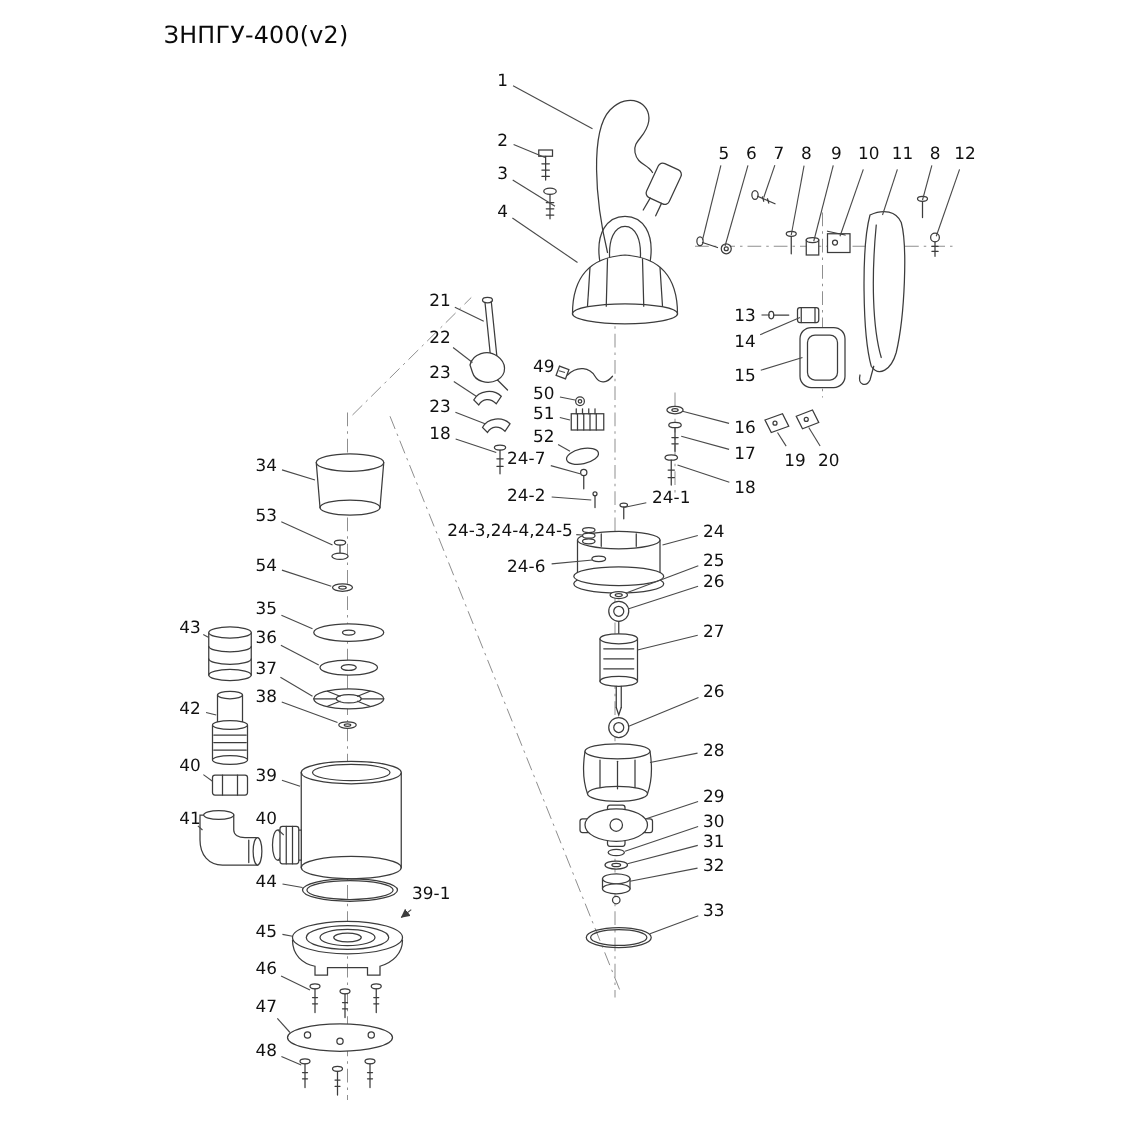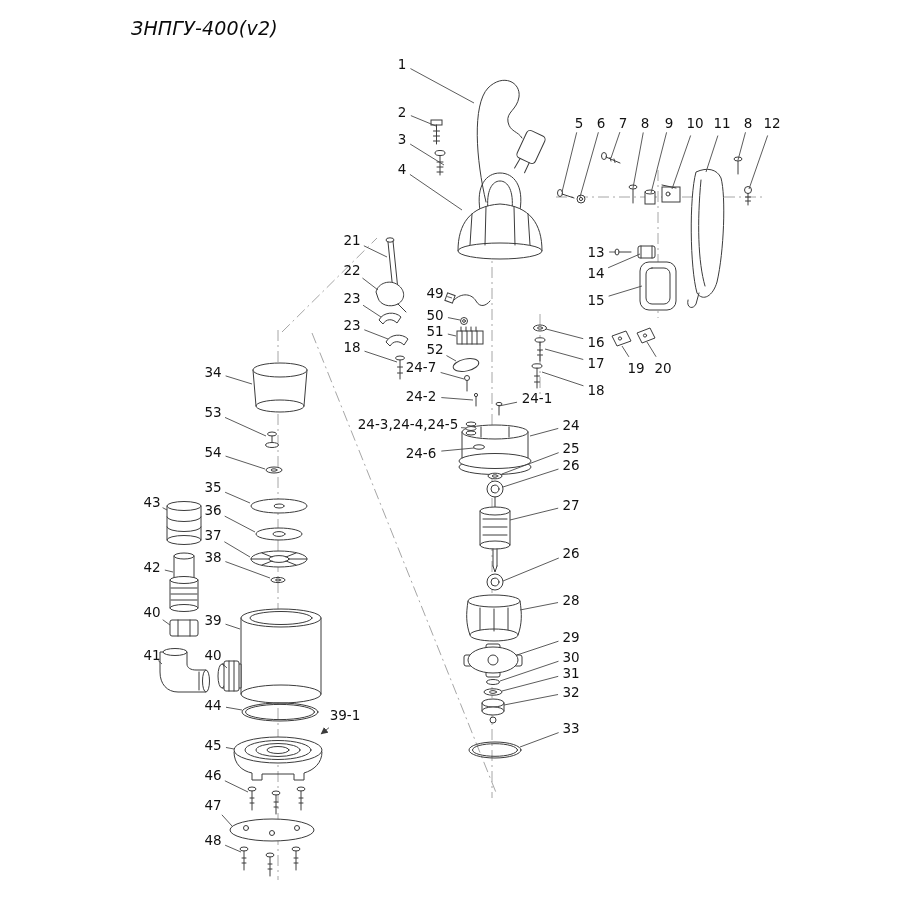--- a/index.html
+++ b/index.html
@@ -4,21 +4,21 @@
 <style>
   * { box-sizing: border-box; }
   html, body { margin: 0; padding: 0; }
   body {
     width: 906px; height: 906px; background: #ffffff;
     font-family: "DejaVu Sans", "Liberation Sans", sans-serif;
   }
   .stage { position: relative; width: 906px; height: 906px; background: #fff; overflow: hidden; }
   .title {
     position: absolute; left: 131px; top: 17px;
-    font-size: 19px; color: #0a0a0a; letter-spacing: 0.2px; font-style: italic;
+    font-size: 19px; color: #0a0a0a; letter-spacing: 0.2px;
   }
   svg.drawing { position: absolute; left: 0; top: 0; width: 906px; height: 906px; }
   .s  { stroke: #3c3c3c; stroke-width: 1; fill: none; stroke-linecap: round; }
   .sf { stroke: #3c3c3c; stroke-width: 1; fill: #ffffff; }
   .centerline { stroke: #8f8f8f; stroke-width: 0.8; stroke-dasharray: 11 4 2 4; fill: none; }
   .leader { stroke: #4a4a4a; stroke-width: 0.9; fill: none; }
   .part-label {
     font-size: 13.5px; fill: #111111; text-anchor: middle;
     font-family: "DejaVu Sans", "Liberation Sans", sans-serif;
   }

